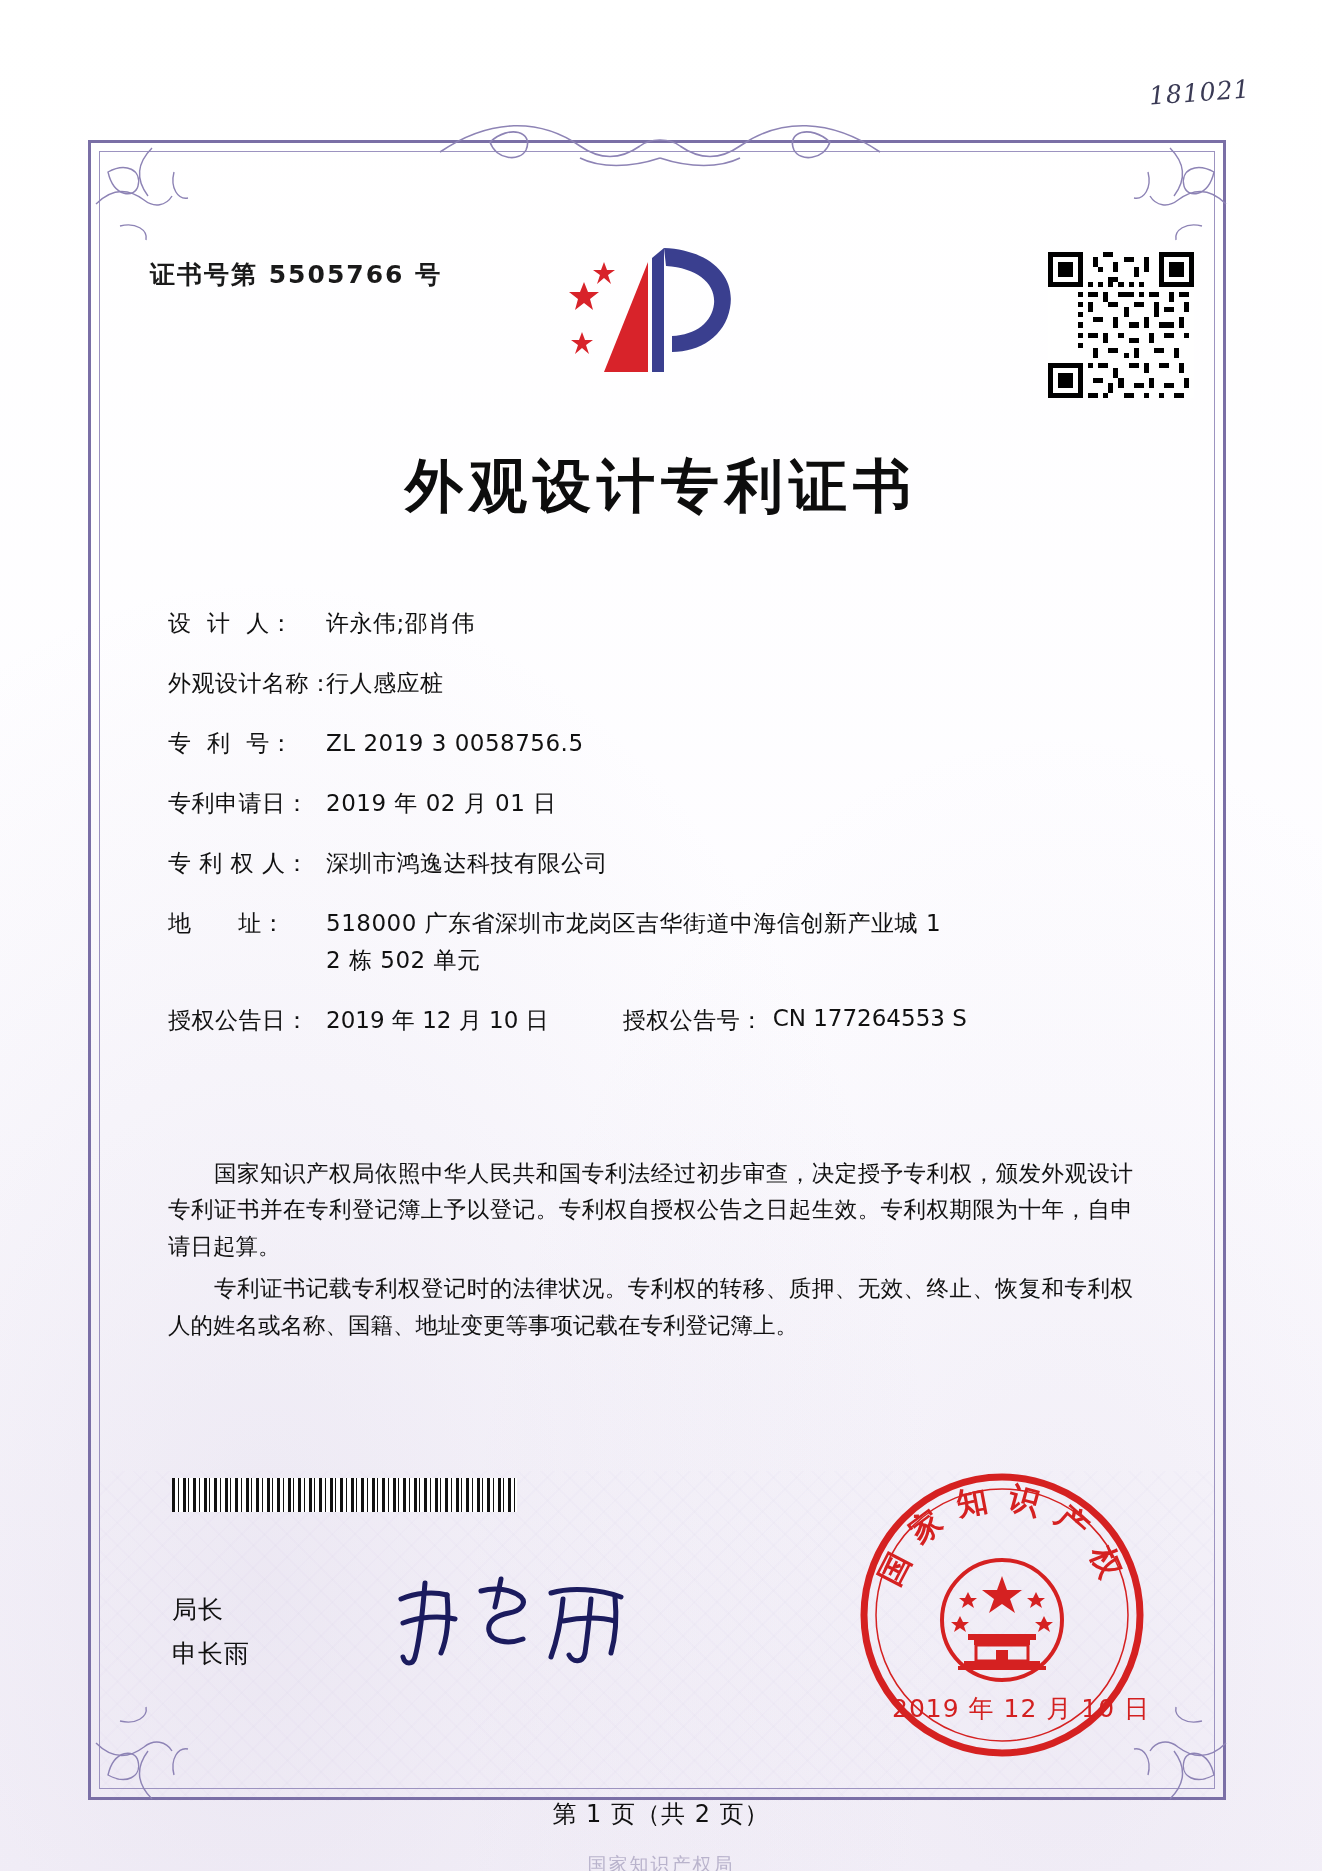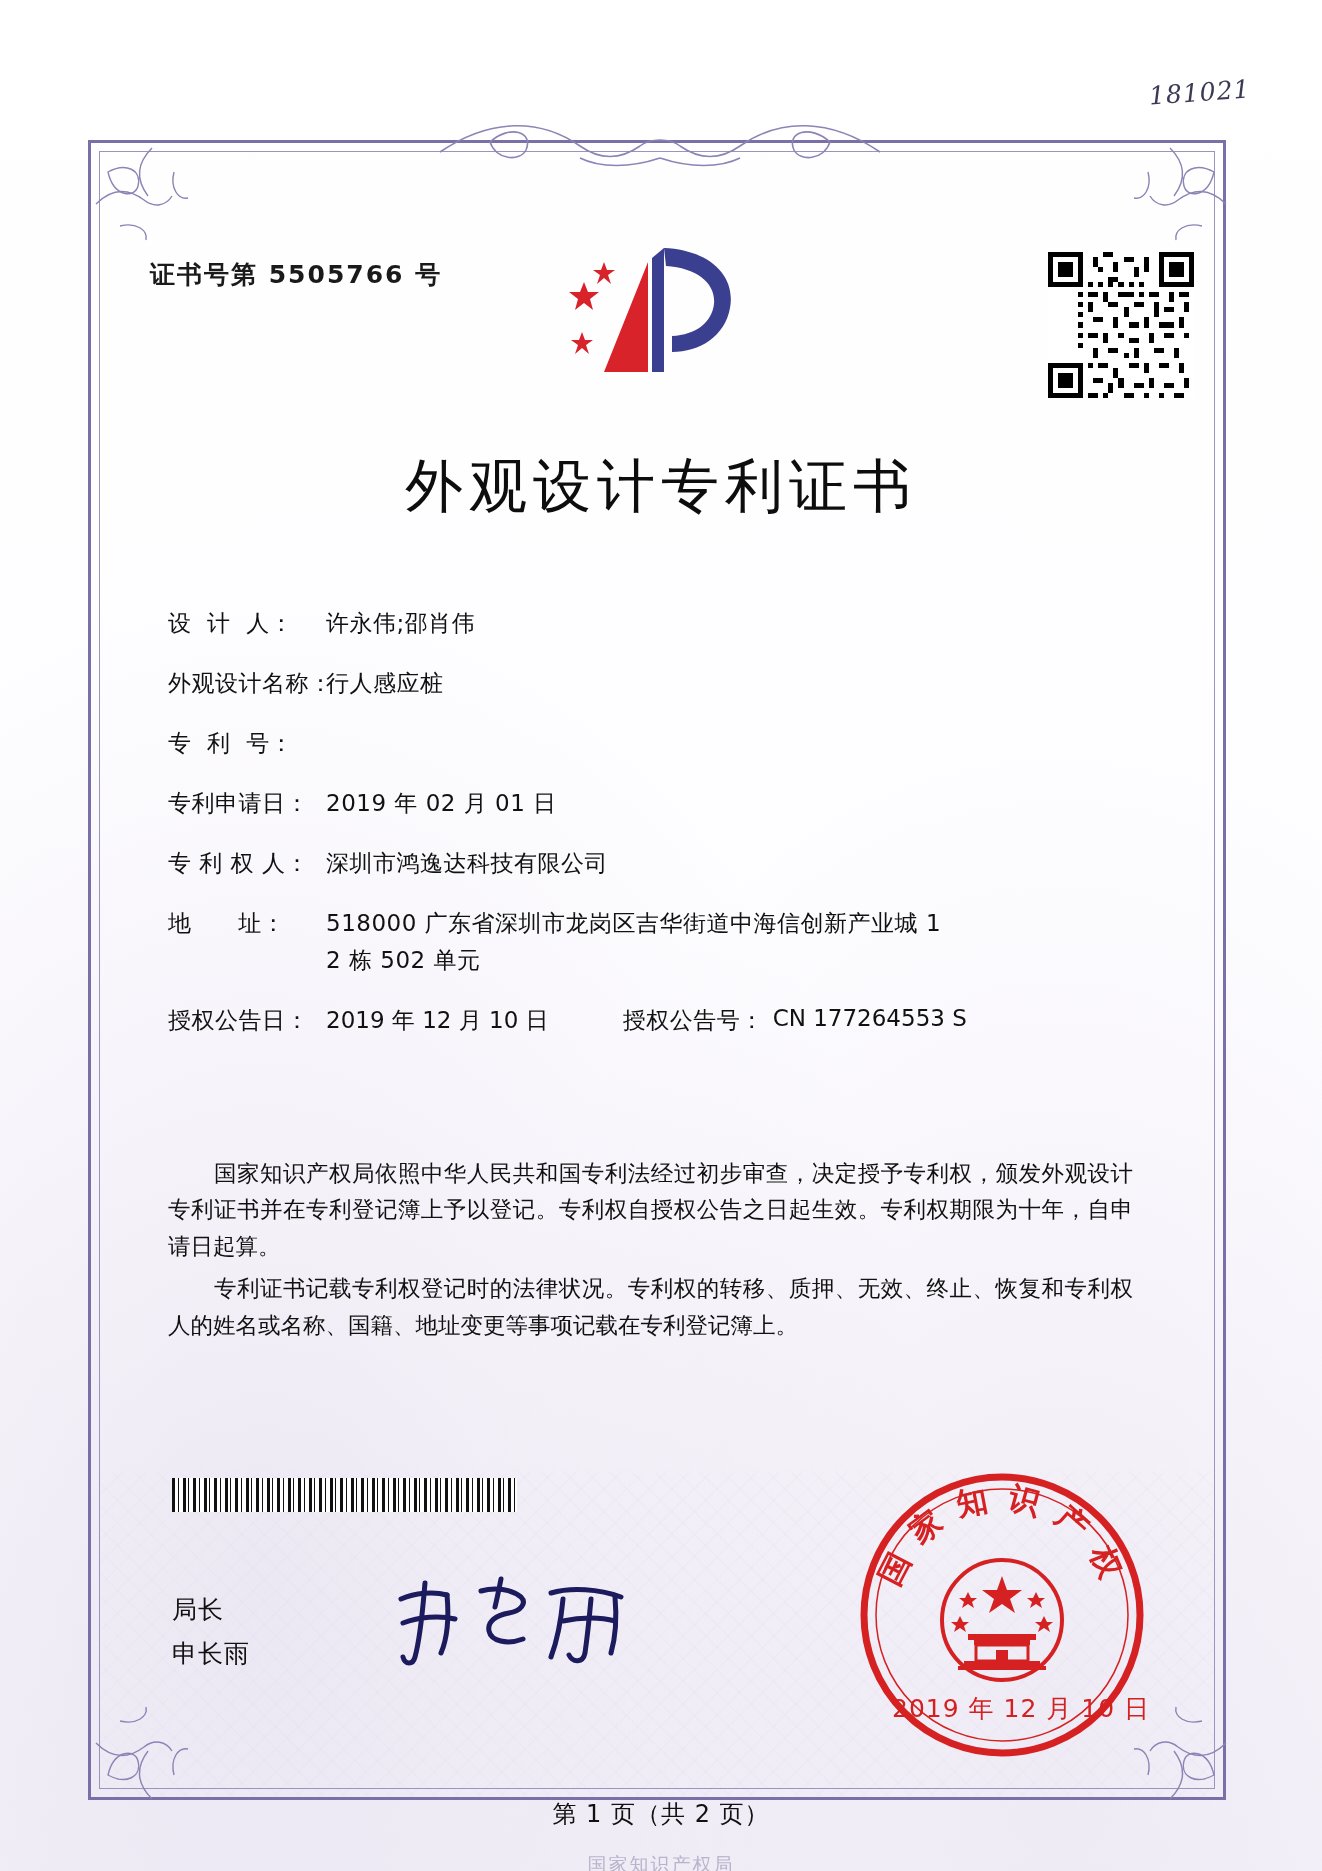--- a/index.html
+++ b/index.html
@@ -107,21 +107,21 @@
     height: 146px;
   }
 
   .title {
     position: absolute;
     left: 0;
     right: 0;
     top: 448px;
     text-align: center;
     font-size: 58px;
-    font-weight: normal;
+    font-weight: bold;
     letter-spacing: 6px;
     color: #0d0d0d;
     font-family: "DejaVu Sans", sans-serif;
   }
 
   
   .fields {
     position: absolute;
     left: 168px;
     top: 608px;
@@ -471,20 +471,21 @@
       <div class="field-value">许永伟;邵肖伟</div>
     </div>
 
     <div class="field-row">
       <div class="field-label">外观设计名称：</div>
       <div class="field-value">行人感应桩</div>
     </div>
 
     <div class="field-row">
       <div class="field-label">专  利  号：</div>
+      <div class="field-value">ZL 2019 3 0058756.5</div>
     </div>
 
     <div class="field-row">
       <div class="field-label">专利申请日：</div>
       <div class="field-value">2019 年 02 月 01 日</div>
     </div>
 
     <div class="field-row">
       <div class="field-label">专 利 权 人：</div>
       <div class="field-value">深圳市鸿逸达科技有限公司</div>

